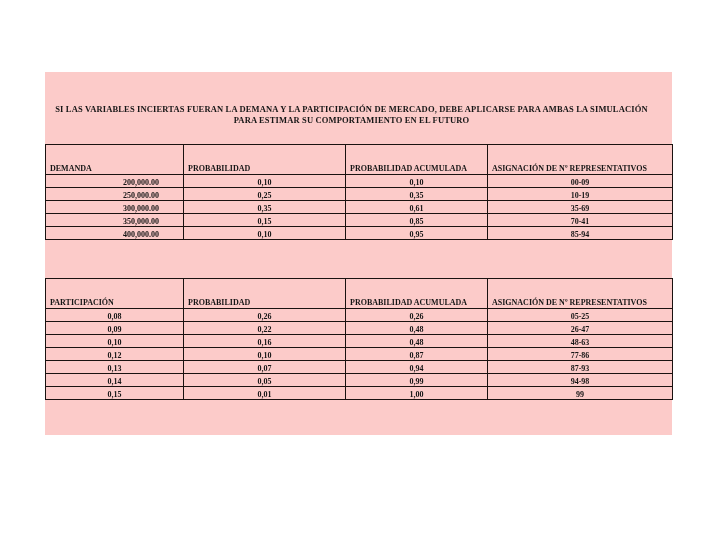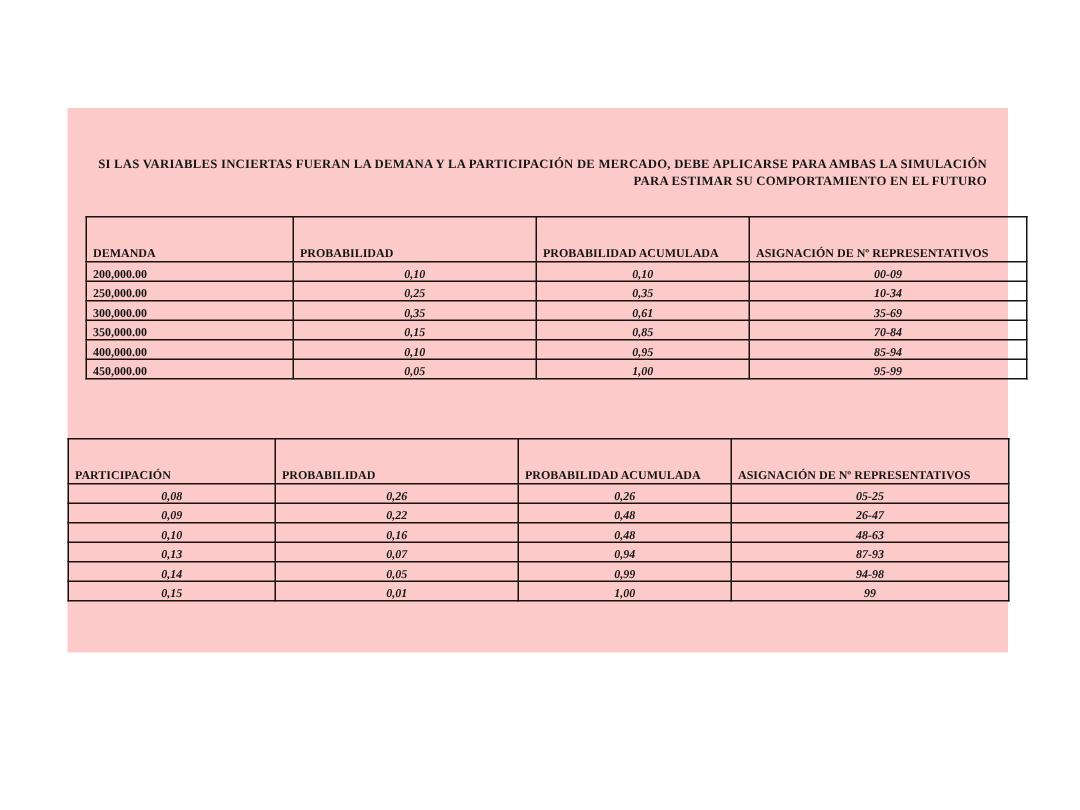--- a/index.html
+++ b/index.html
@@ -30,21 +30,21 @@
   .title {
     position: absolute;
     left: 0px;
     top: 32px;
     width: 613px;
     font-size: 8.5px;
     font-weight: bold;
     line-height: 11px;
     color: #161616;
     letter-spacing: 0.15px;
-    text-align: right;
+    text-align: center;
   }
   table.grid {
     position: absolute;
     border-collapse: collapse;
     table-layout: fixed;
     width: 627px;
     font-size: 8px;
     font-weight: bold;
     color: #161616;
   }
@@ -58,35 +58,35 @@
   }
   table.grid td.hdr {
     height: 28px;
     vertical-align: bottom;
     line-height: 9.5px;
     text-align: left;
     padding-bottom: 1px;
   }
   table.grid td.c {
     text-align: center;
-    font-style: italic;
   }
   table.grid td.r {
-    padding-right: 42px;
+    text-align: right;
+    padding-right: 24px;
   }
   table.grid td.spacer {
     height: 16px;
   }
   .col1 { width: 138px; }
   .col2 { width: 162px; }
   .col3 { width: 142px; }
   .col4 { width: 185px; }
 
-  #tbl-demanda { left: 0px; top: 72px; margin-left: 12px; }
-  #tbl-participacion { left: 0px; top: 206px; margin-top: 14px; }
+  #tbl-demanda { left: 0px; top: 72px; }
+  #tbl-participacion { left: 0px; top: 206px; }
 </style>
 </head>
 <body>
 
 <div class="slide">
   <div class="panel">
 
     <div class="title">SI LAS VARIABLES INCIERTAS FUERAN LA DEMANA Y LA PARTICIPACIÓN DE MERCADO, DEBE APLICARSE PARA AMBAS LA SIMULACIÓN PARA ESTIMAR SU COMPORTAMIENTO EN EL FUTURO</div>
 
     <table class="grid" id="tbl-demanda">
@@ -106,45 +106,39 @@
         <tr>
           <td class="r">200,000.00</td>
           <td class="c">0,10</td>
           <td class="c">0,10</td>
           <td class="c">00-09</td>
         </tr>
         <tr>
           <td class="r">250,000.00</td>
           <td class="c">0,25</td>
           <td class="c">0,35</td>
-          <td class="c">10-34</td>
+          <td class="c">10-19</td>
         </tr>
         <tr>
           <td class="r">300,000.00</td>
           <td class="c">0,35</td>
           <td class="c">0,61</td>
           <td class="c">35-69</td>
         </tr>
         <tr>
           <td class="r">350,000.00</td>
           <td class="c">0,15</td>
           <td class="c">0,85</td>
-          <td class="c">70-84</td>
+          <td class="c">70-41</td>
         </tr>
         <tr>
           <td class="r">400,000.00</td>
           <td class="c">0,10</td>
           <td class="c">0,95</td>
           <td class="c">85-94</td>
-        </tr>
-        <tr>
-          <td class="r">450,000.00</td>
-          <td class="c">0,05</td>
-          <td class="c">1,00</td>
-          <td class="c">95-99</td>
         </tr>
       </tbody>
     </table>
 
     <table class="grid" id="tbl-participacion">
       <colgroup>
         <col class="col1">
           <col class="col2">
           <col class="col3">
           <col class="col4">
@@ -168,20 +162,26 @@
           <td class="c">0,48</td>
           <td class="c">26-47</td>
         </tr>
         <tr>
           <td class="c">0,10</td>
           <td class="c">0,16</td>
           <td class="c">0,48</td>
           <td class="c">48-63</td>
         </tr>
         <tr>
+          <td class="c">0,12</td>
+          <td class="c">0,10</td>
+          <td class="c">0,87</td>
+          <td class="c">77-86</td>
+        </tr>
+        <tr>
           <td class="c">0,13</td>
           <td class="c">0,07</td>
           <td class="c">0,94</td>
           <td class="c">87-93</td>
         </tr>
         <tr>
           <td class="c">0,14</td>
           <td class="c">0,05</td>
           <td class="c">0,99</td>
           <td class="c">94-98</td>

